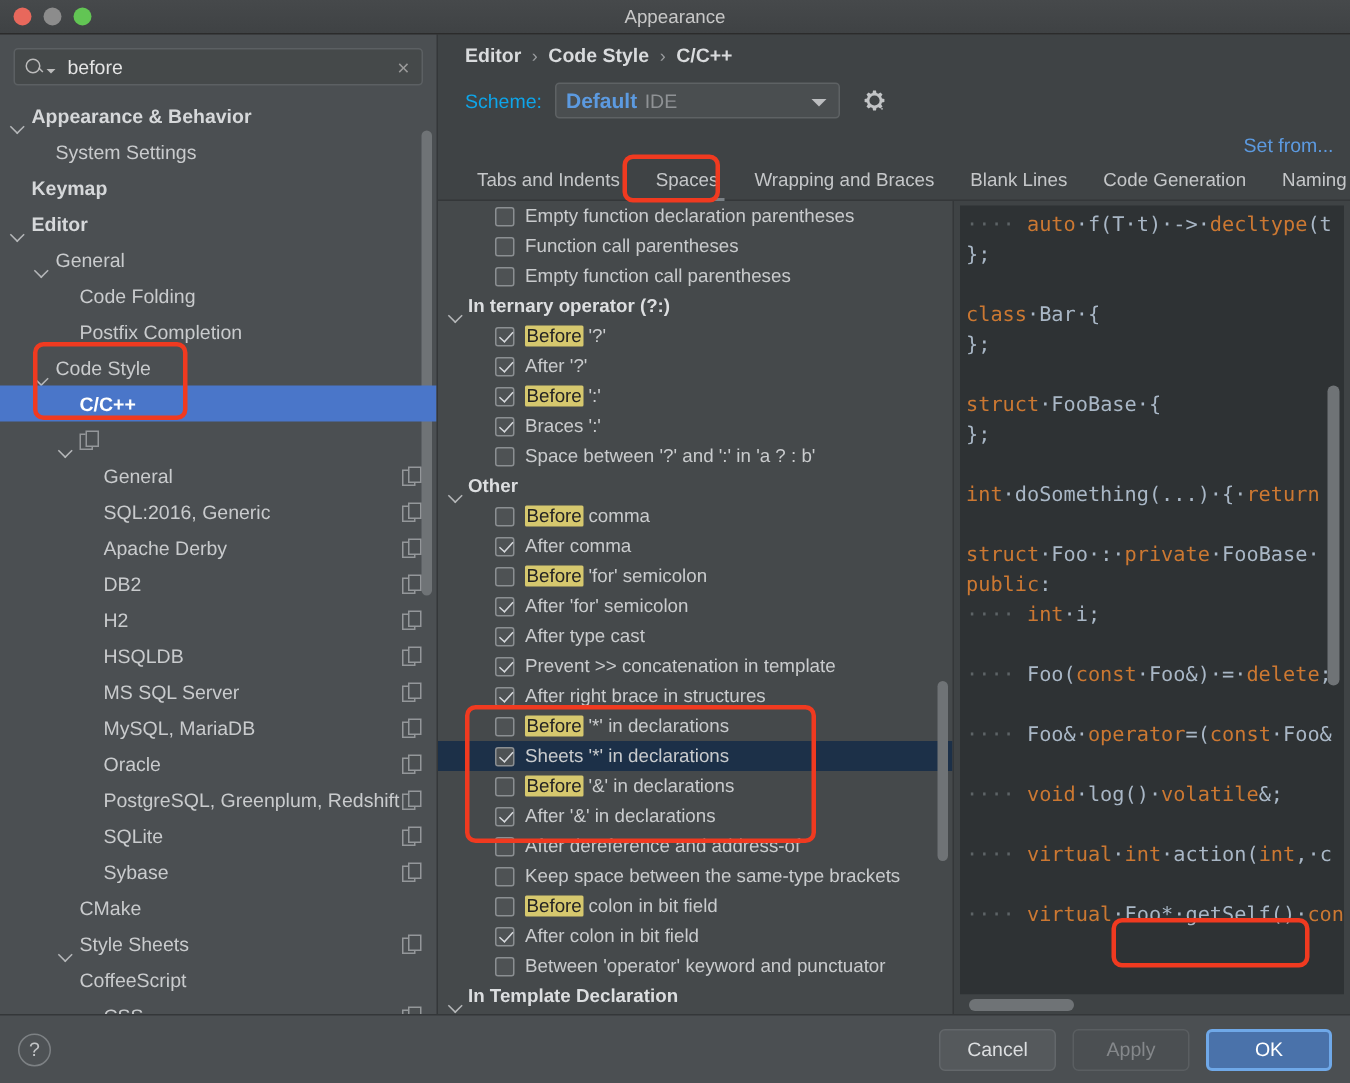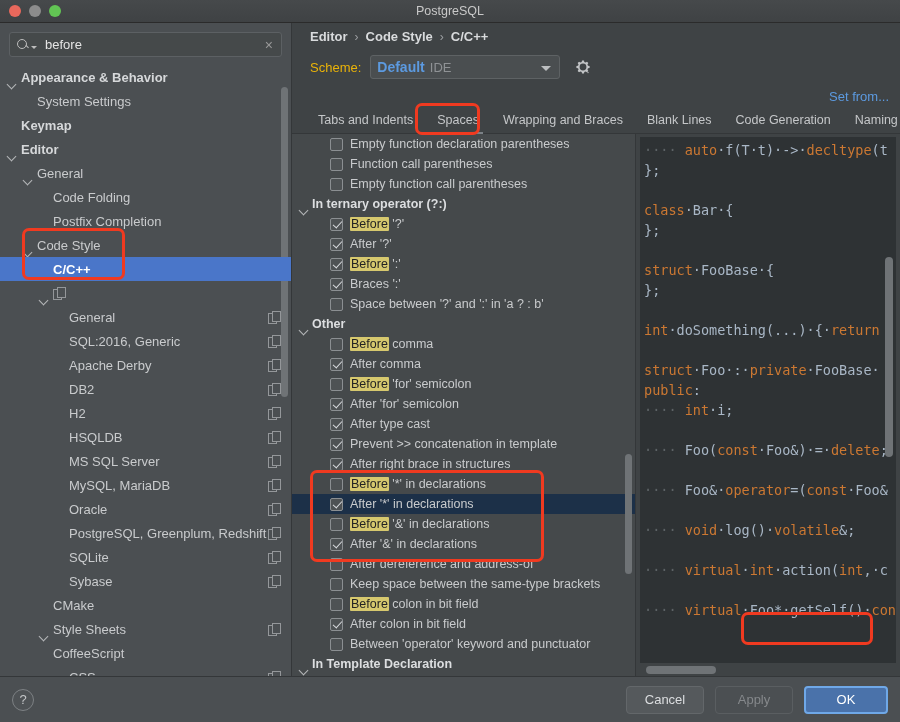--- a/index.html
+++ b/index.html
@@ -115,21 +115,21 @@
   }
   .breadcrumb {
     height: 27px; display: flex; align-items: center; gap: 7px;
     padding: 0 0 0 18px; font-size: 13px; font-weight: bold; color: #d9dbdd;
   }
   .crumb-sep { color: #9b9da0; font-weight: normal; font-size: 12px; }
 
   .scheme-row {
     height: 34px; display: flex; align-items: center; padding-left: 18px; gap: 9px;
   }
-  .scheme-label { font-size: 13px; color: #eab308; }
+  .scheme-label { font-size: 13px; color: #0ea5e9; }
   .scheme-select {
     width: 190px; height: 24px; background: #4a4e50;
     border: 1px solid #5e6264; border-radius: 3px;
     display: flex; align-items: center; padding: 0 6px; gap: 5px;
     position: relative;
   }
   .scheme-default { font-size: 14px; font-weight: bold; color: #5c9ae0; }
   .scheme-ide { font-size: 13px; color: #8f9295; }
   .scheme-caret {
     position: absolute; right: 8px; top: 10px;
@@ -275,21 +275,21 @@
 <body>
 
 <div class="window">
 
   <div class="titlebar">
     <div class="traffic">
       <div class="dot red"></div>
       <div class="dot yellow"></div>
       <div class="dot green"></div>
     </div>
-    <div class="title-text">PostgreSQL</div>
+    <div class="title-text">Appearance</div>
   </div>
 
   <div class="body-split">
 
     <div class="sidebar">
       <div class="search-wrap">
         <div class="search-box">
           <div class="search-icon"></div>
           <div class="search-caret"></div>
           <div class="search-value">before</div>
@@ -573,21 +573,21 @@
               <span>After right brace in structures</span>
             </div>
             <div class="opt-row">
               <div class="opt-indent"></div>
               <div class="cb"></div>
               <span><span class="hl">Before</span> '*' in declarations</span>
             </div>
             <div class="opt-row selected">
               <div class="opt-indent"></div>
               <div class="cb checked"></div>
-              <span>After '*' in declarations</span>
+              <span>Sheets '*' in declarations</span>
             </div>
             <div class="opt-row">
               <div class="opt-indent"></div>
               <div class="cb"></div>
               <span><span class="hl">Before</span> '&amp;' in declarations</span>
             </div>
             <div class="opt-row">
               <div class="opt-indent"></div>
               <div class="cb checked"></div>
               <span>After '&amp;' in declarations</span>

